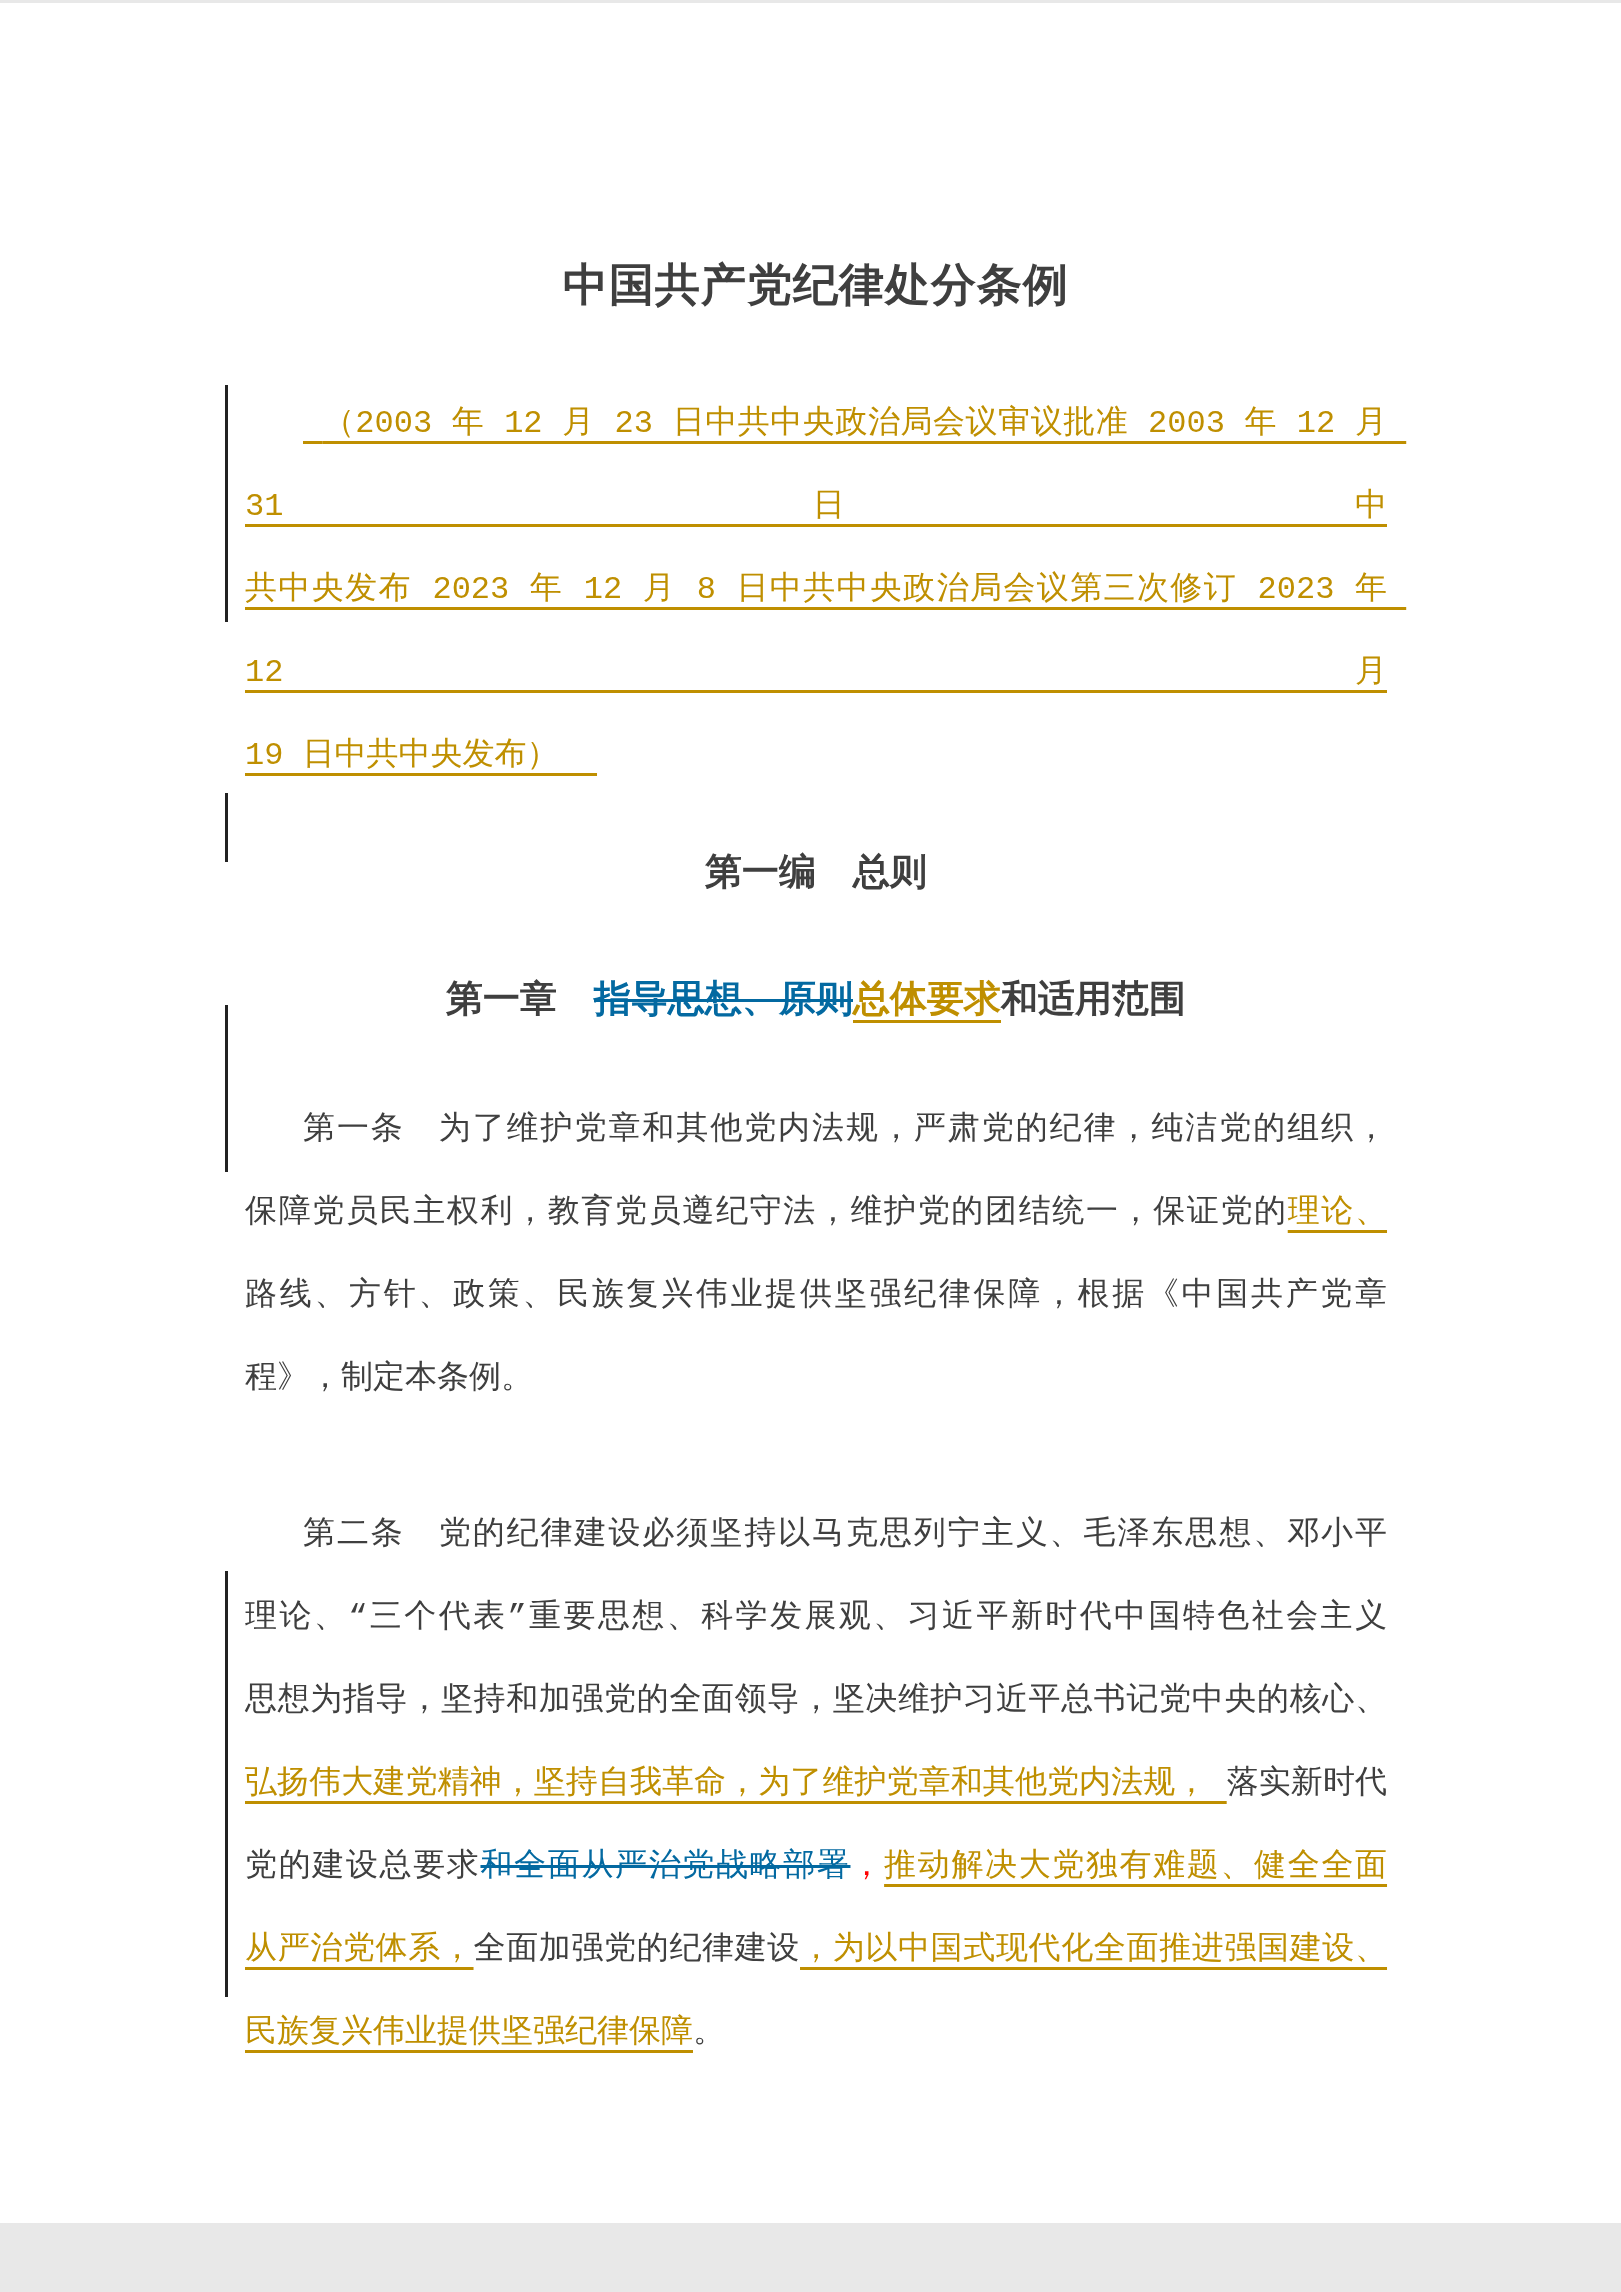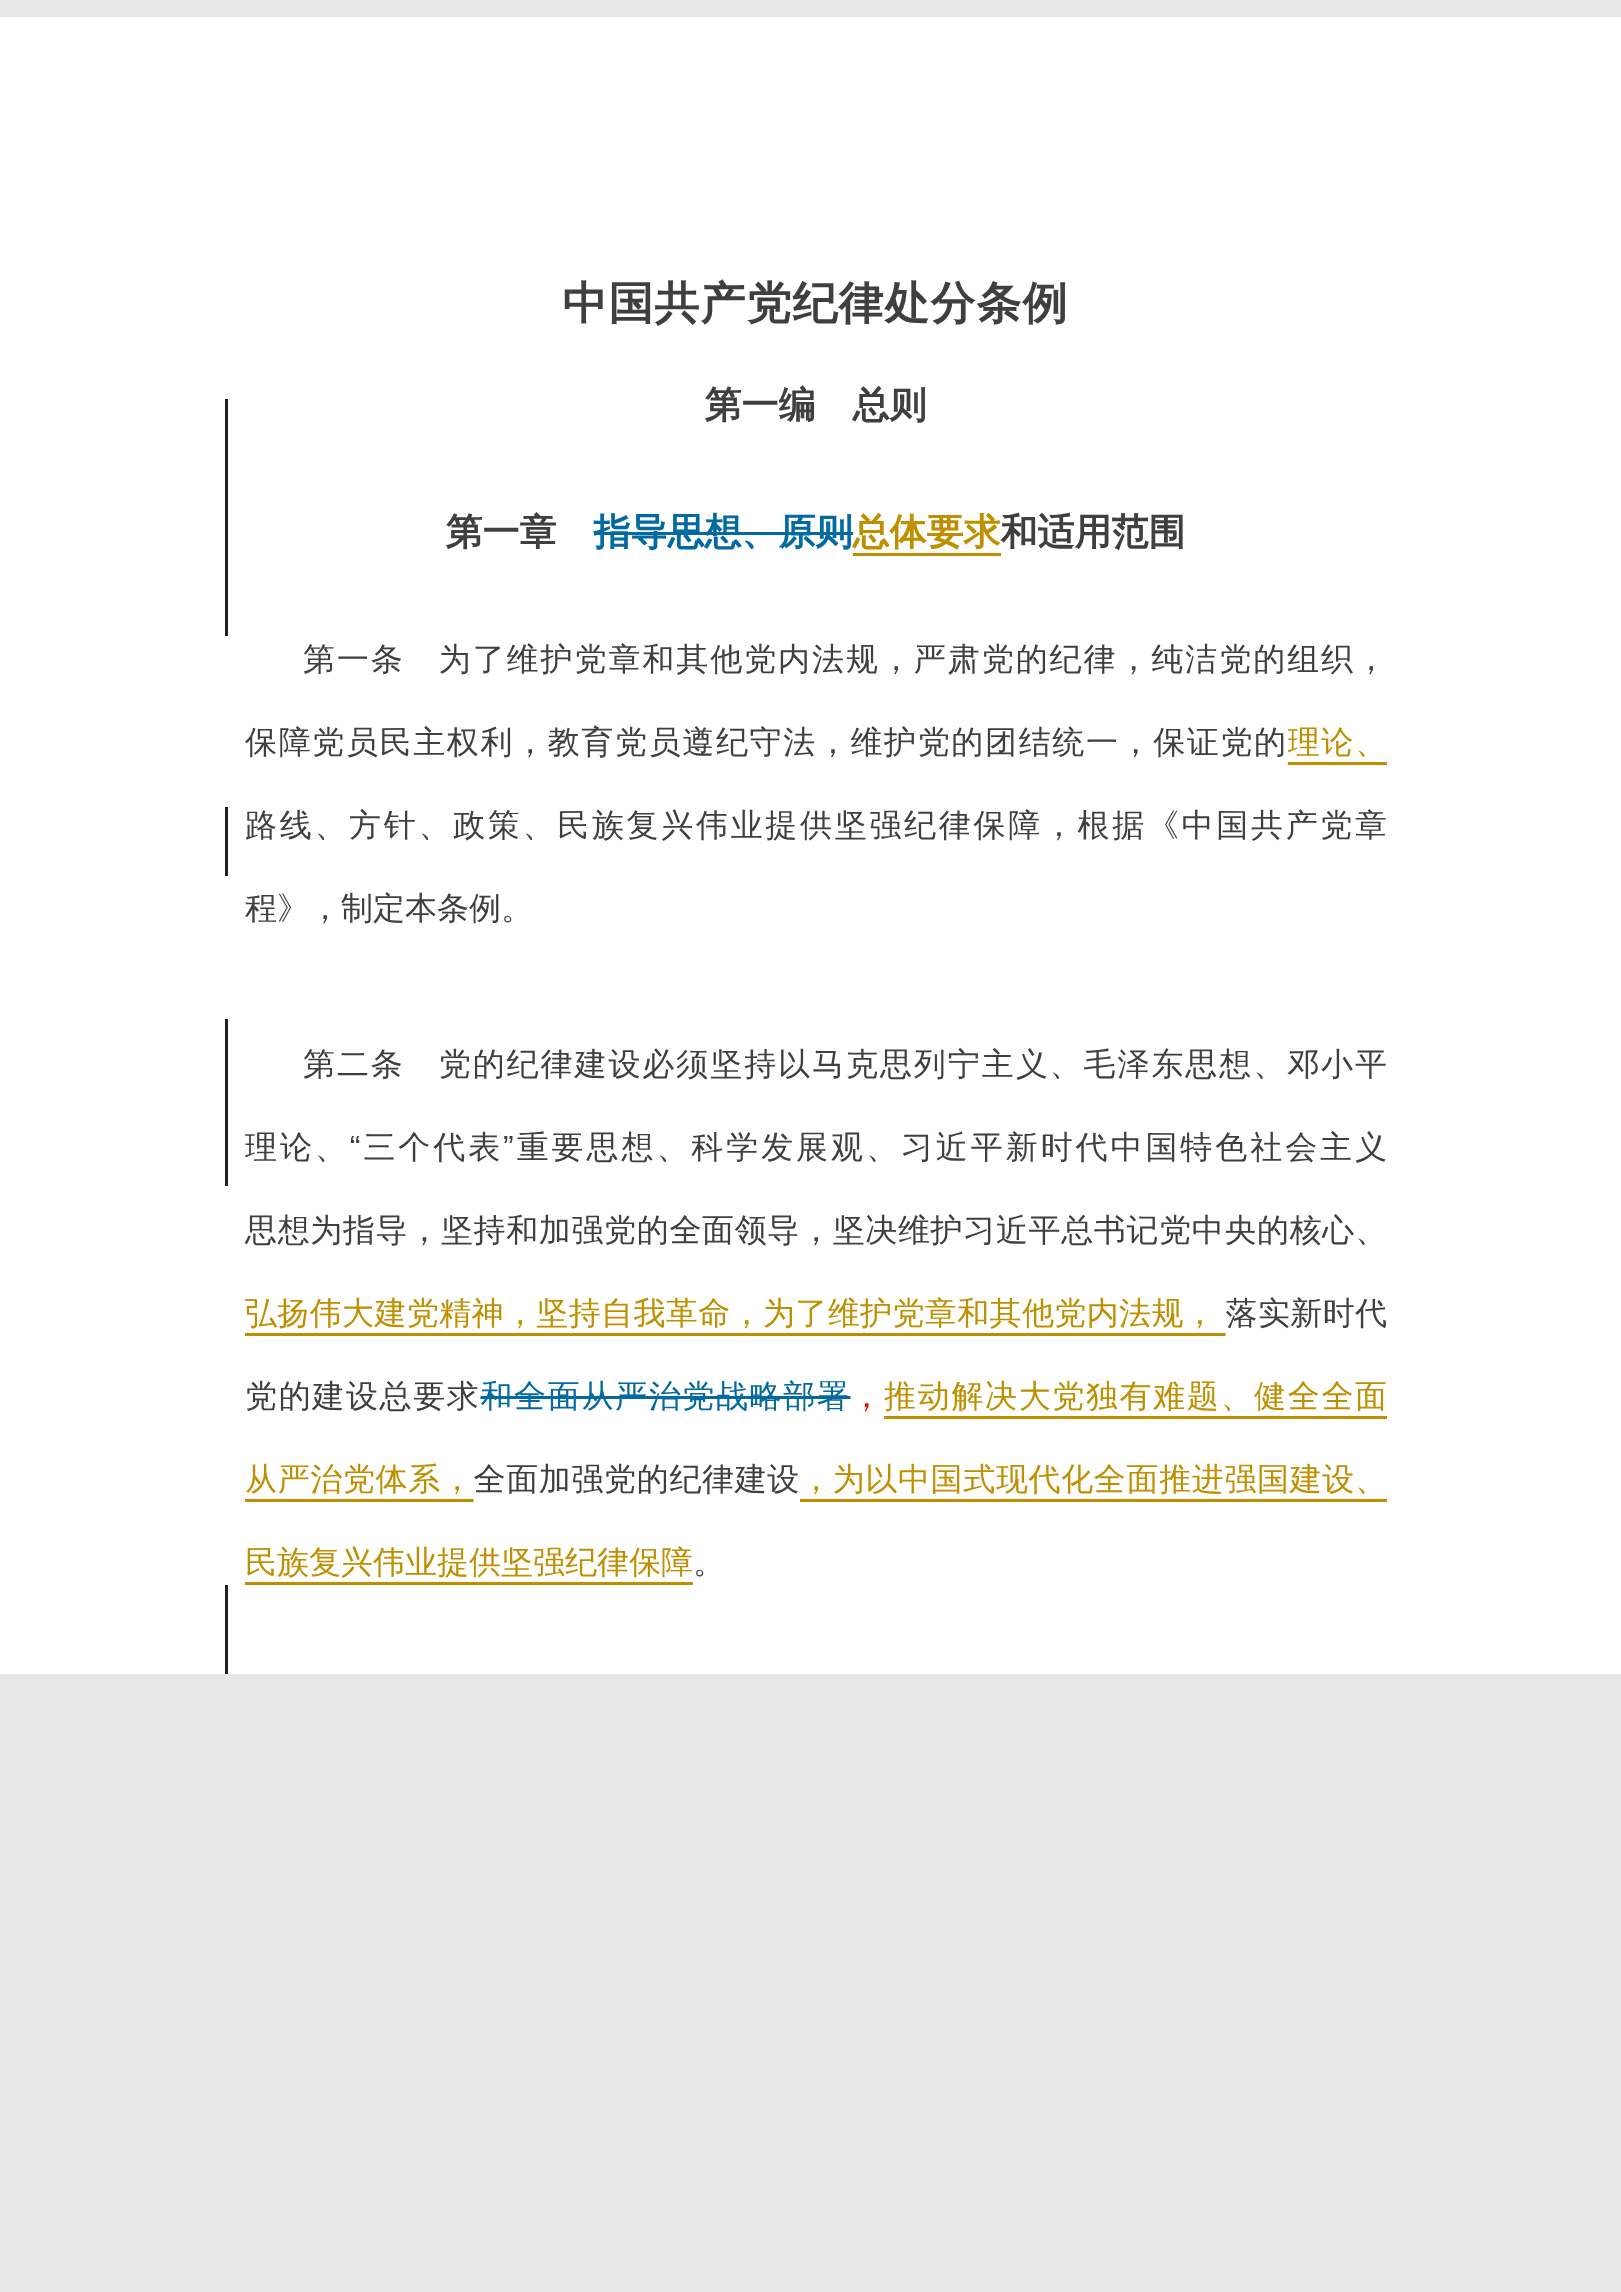--- a/index.html
+++ b/index.html
@@ -1,21 +1,21 @@
 <!DOCTYPE html>
 <html><head>
 <meta charset="utf-8">
 <style>
   html,body{margin:0;padding:0;background:#e8e8e8;}
   .page{
     position:relative;
-    width:1621px;height:1657px;
-    margin:17px auto;
+    width:1621px;height:2220px;
+    margin:3px auto;
     background:#ffffff;
-    font-family:Liberation Sans, sans-serif;
+    font-family:Liberation Mono, monospace;
     color:#3f3f3f;
     overflow:hidden;
   }
   .content{
     position:absolute;
     left:245px;
     width:1142px;
     top:0;
   }
   .doc-title{
@@ -82,20 +82,25 @@
 
   <div class="change-bar bar-1"></div>
   <div class="change-bar bar-2"></div>
   <div class="change-bar bar-3"></div>
   <div class="change-bar bar-4"></div>
 
   <div class="content">
 
     <div class="doc-title">中国共产党纪律处分条例</div>
 
+    <div class="block revision-note">
+      <div class="line indent"><span class="run-insert"> （2003 年 12 月 23 日中共中央政治局会议审议批准 2003 年 12 月 31 日中</span></div>
+      <div class="line"><span class="run-insert">共中央发布 2023 年 12 月 8 日中共中央政治局会议第三次修订 2023 年 12 月</span></div>
+      <div class="line last"><span class="run-insert">19 日中共中央发布）  </span></div>
+    </div>
 
     <div class="block part-heading">
       <div class="heading-line"><span class="run-normal">第一编　总则</span></div>
     </div>
 
     <div class="block chapter-heading">
       <div class="heading-line"><span class="run-normal">第一章　</span><span class="run-delete">指导思想、原则</span><span class="run-insert">总体要求</span><span class="run-normal">和适用范围</span></div>
     </div>
 
     <div class="block article-1">

